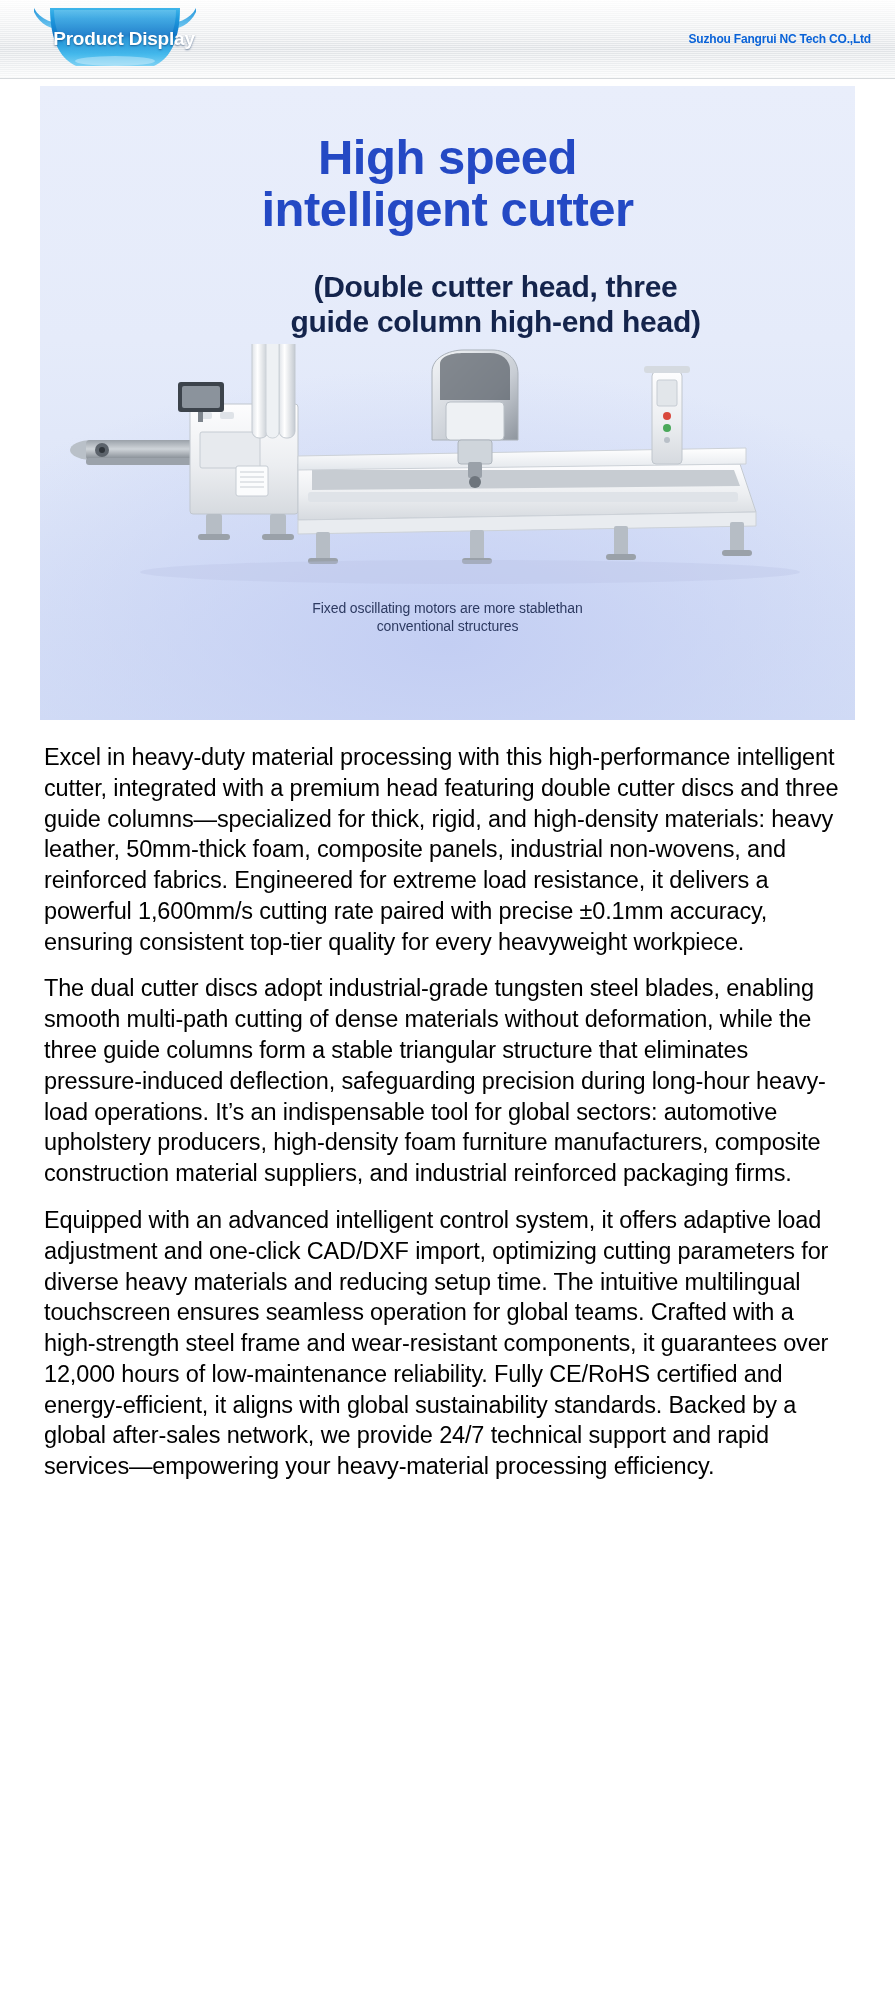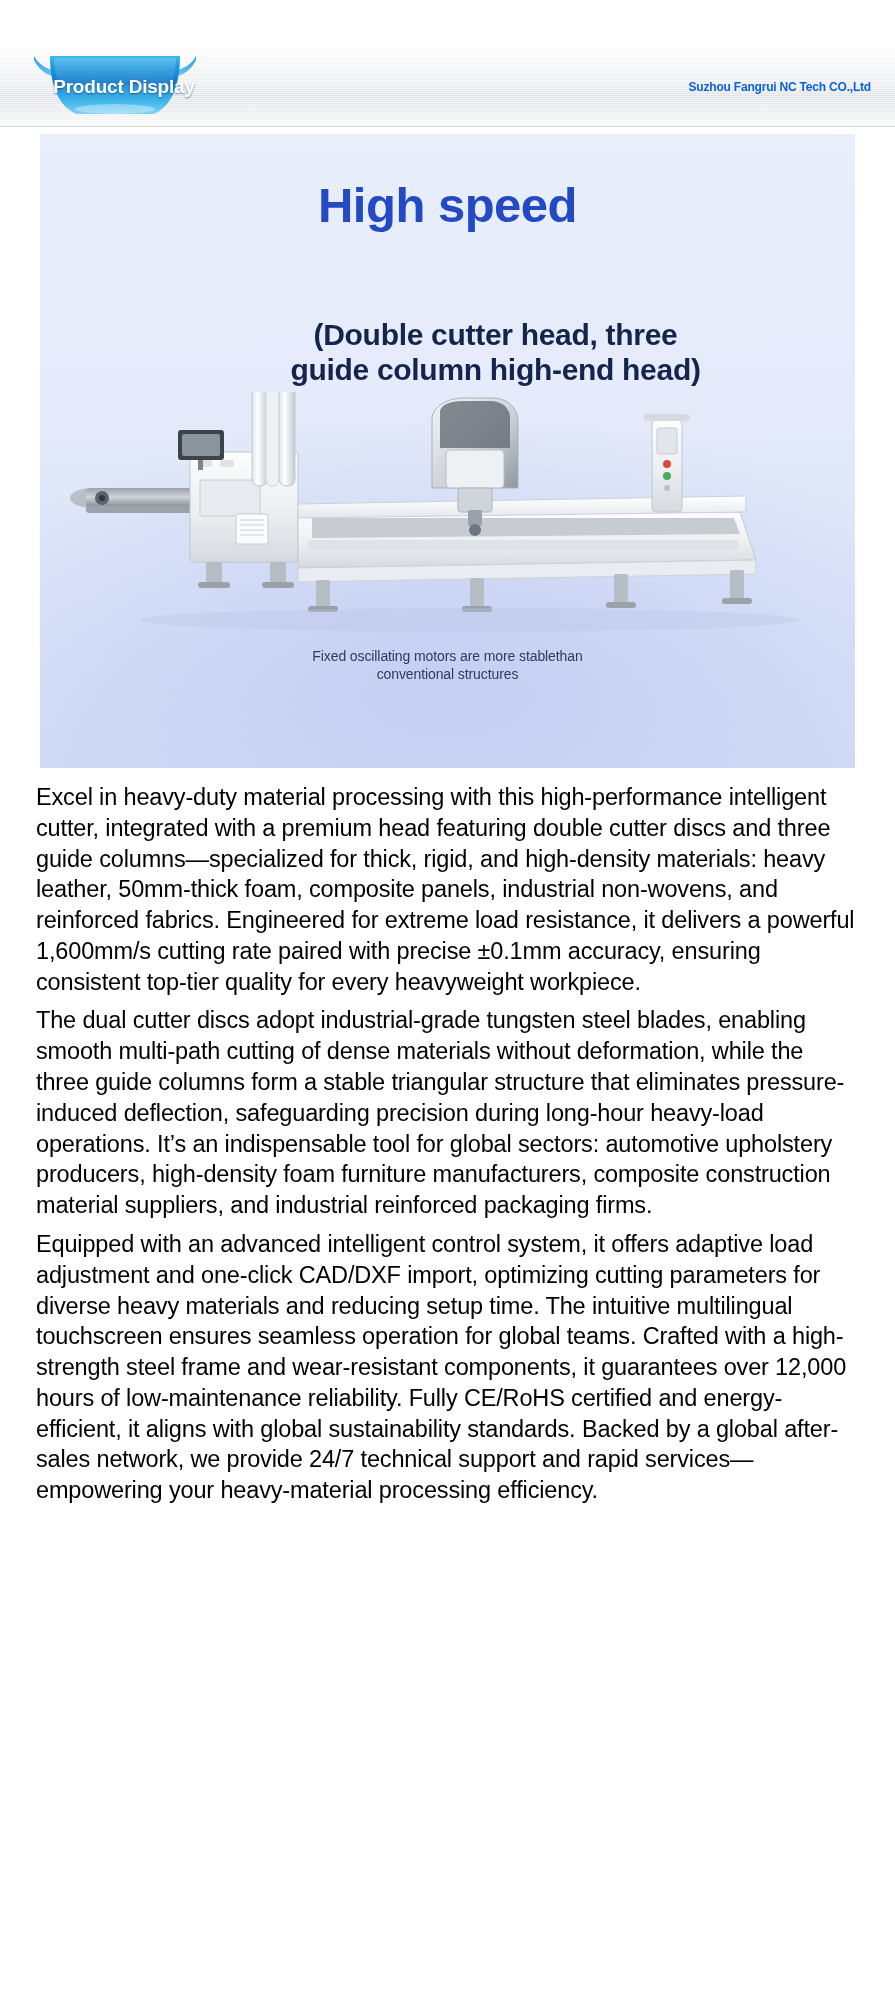--- a/index.html
+++ b/index.html
@@ -17,21 +17,20 @@
   
   .header {
     position: relative;
     width: 895px;
     height: 78px;
     background: linear-gradient(to bottom,
         #ffffff 0%, #f7f8f9 22%, #eceef0 48%,
         #e2e5e8 62%, #eef0f2 82%, #fbfcfc 100%);
     border-bottom: 1px solid #d6d9dc;
     overflow: hidden;
-    margin-top: 48px;
   }
   .header-stripes {
     position: absolute;
     inset: 0;
     background-image: repeating-linear-gradient(
         to bottom,
         rgba(255,255,255,0.55) 0px,
         rgba(255,255,255,0.55) 1px,
         rgba(0,0,0,0.012) 1px,
         rgba(0,0,0,0.012) 2px);
@@ -137,21 +136,21 @@
     height: 250px;
   }
 
   
   .body-copy {
     width: 895px;
     padding: 6px 28px 0 28px;
     box-sizing: border-box;
   }
   .body-copy p {
-    margin: 8px;
+    margin: 16px;
     color: #000000;
     font-size: 23.5px;
     line-height: 1.31;
     font-family: "Liberation Sans Narrow", "Liberation Sans", sans-serif;
     letter-spacing: -0.15px;
     text-align: left;
   }
 </style>
 </head>
 <body>
@@ -188,20 +187,21 @@
   </div>
 
   <div class="company">Suzhou Fangrui NC Tech CO.,Ltd</div>
 </div>
 
 <div class="banner-wrap">
   <div class="banner">
 
     <div class="banner-title">
       <div>High speed</div>
+      <div>intelligent cutter</div>
     </div>
 
     <div class="banner-subtitle">
       <div>(Double cutter head, three</div>
       <div>guide column high-end head)</div>
     </div>
 
     <svg class="machine" viewBox="0 0 815 250">
       <defs>
         <linearGradient id="bodyG" x1="0" y1="0" x2="0" y2="1">

